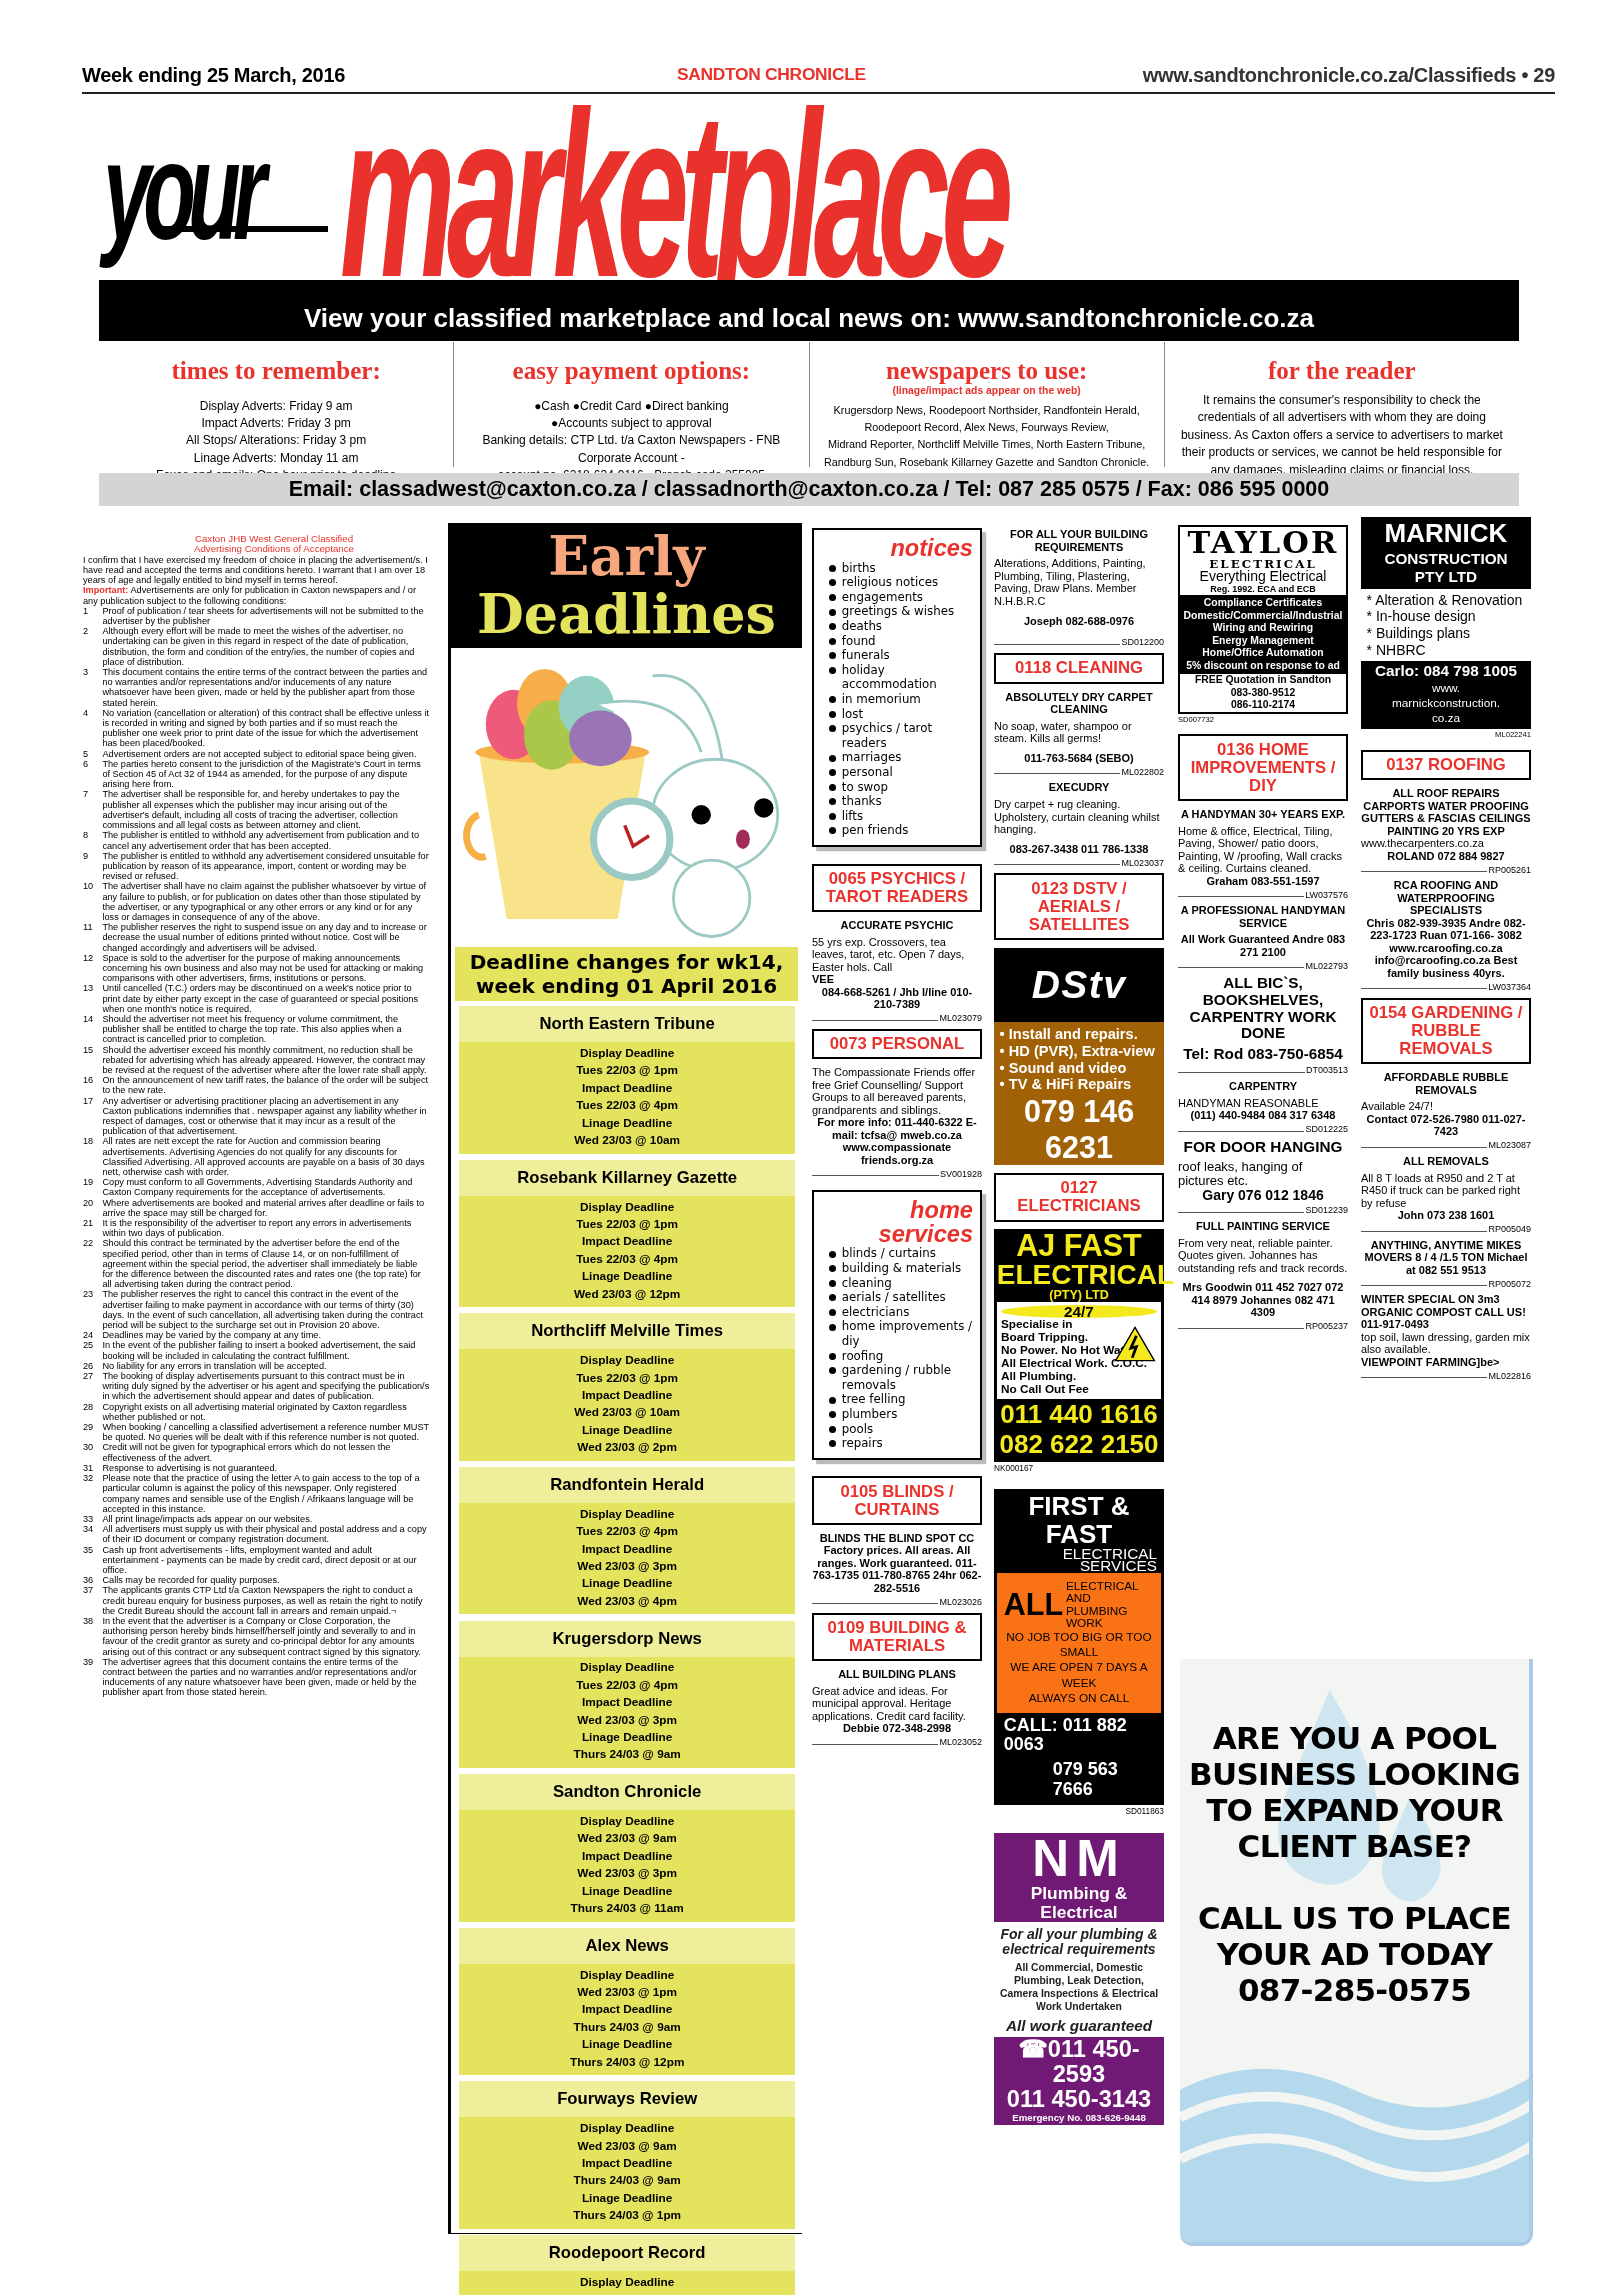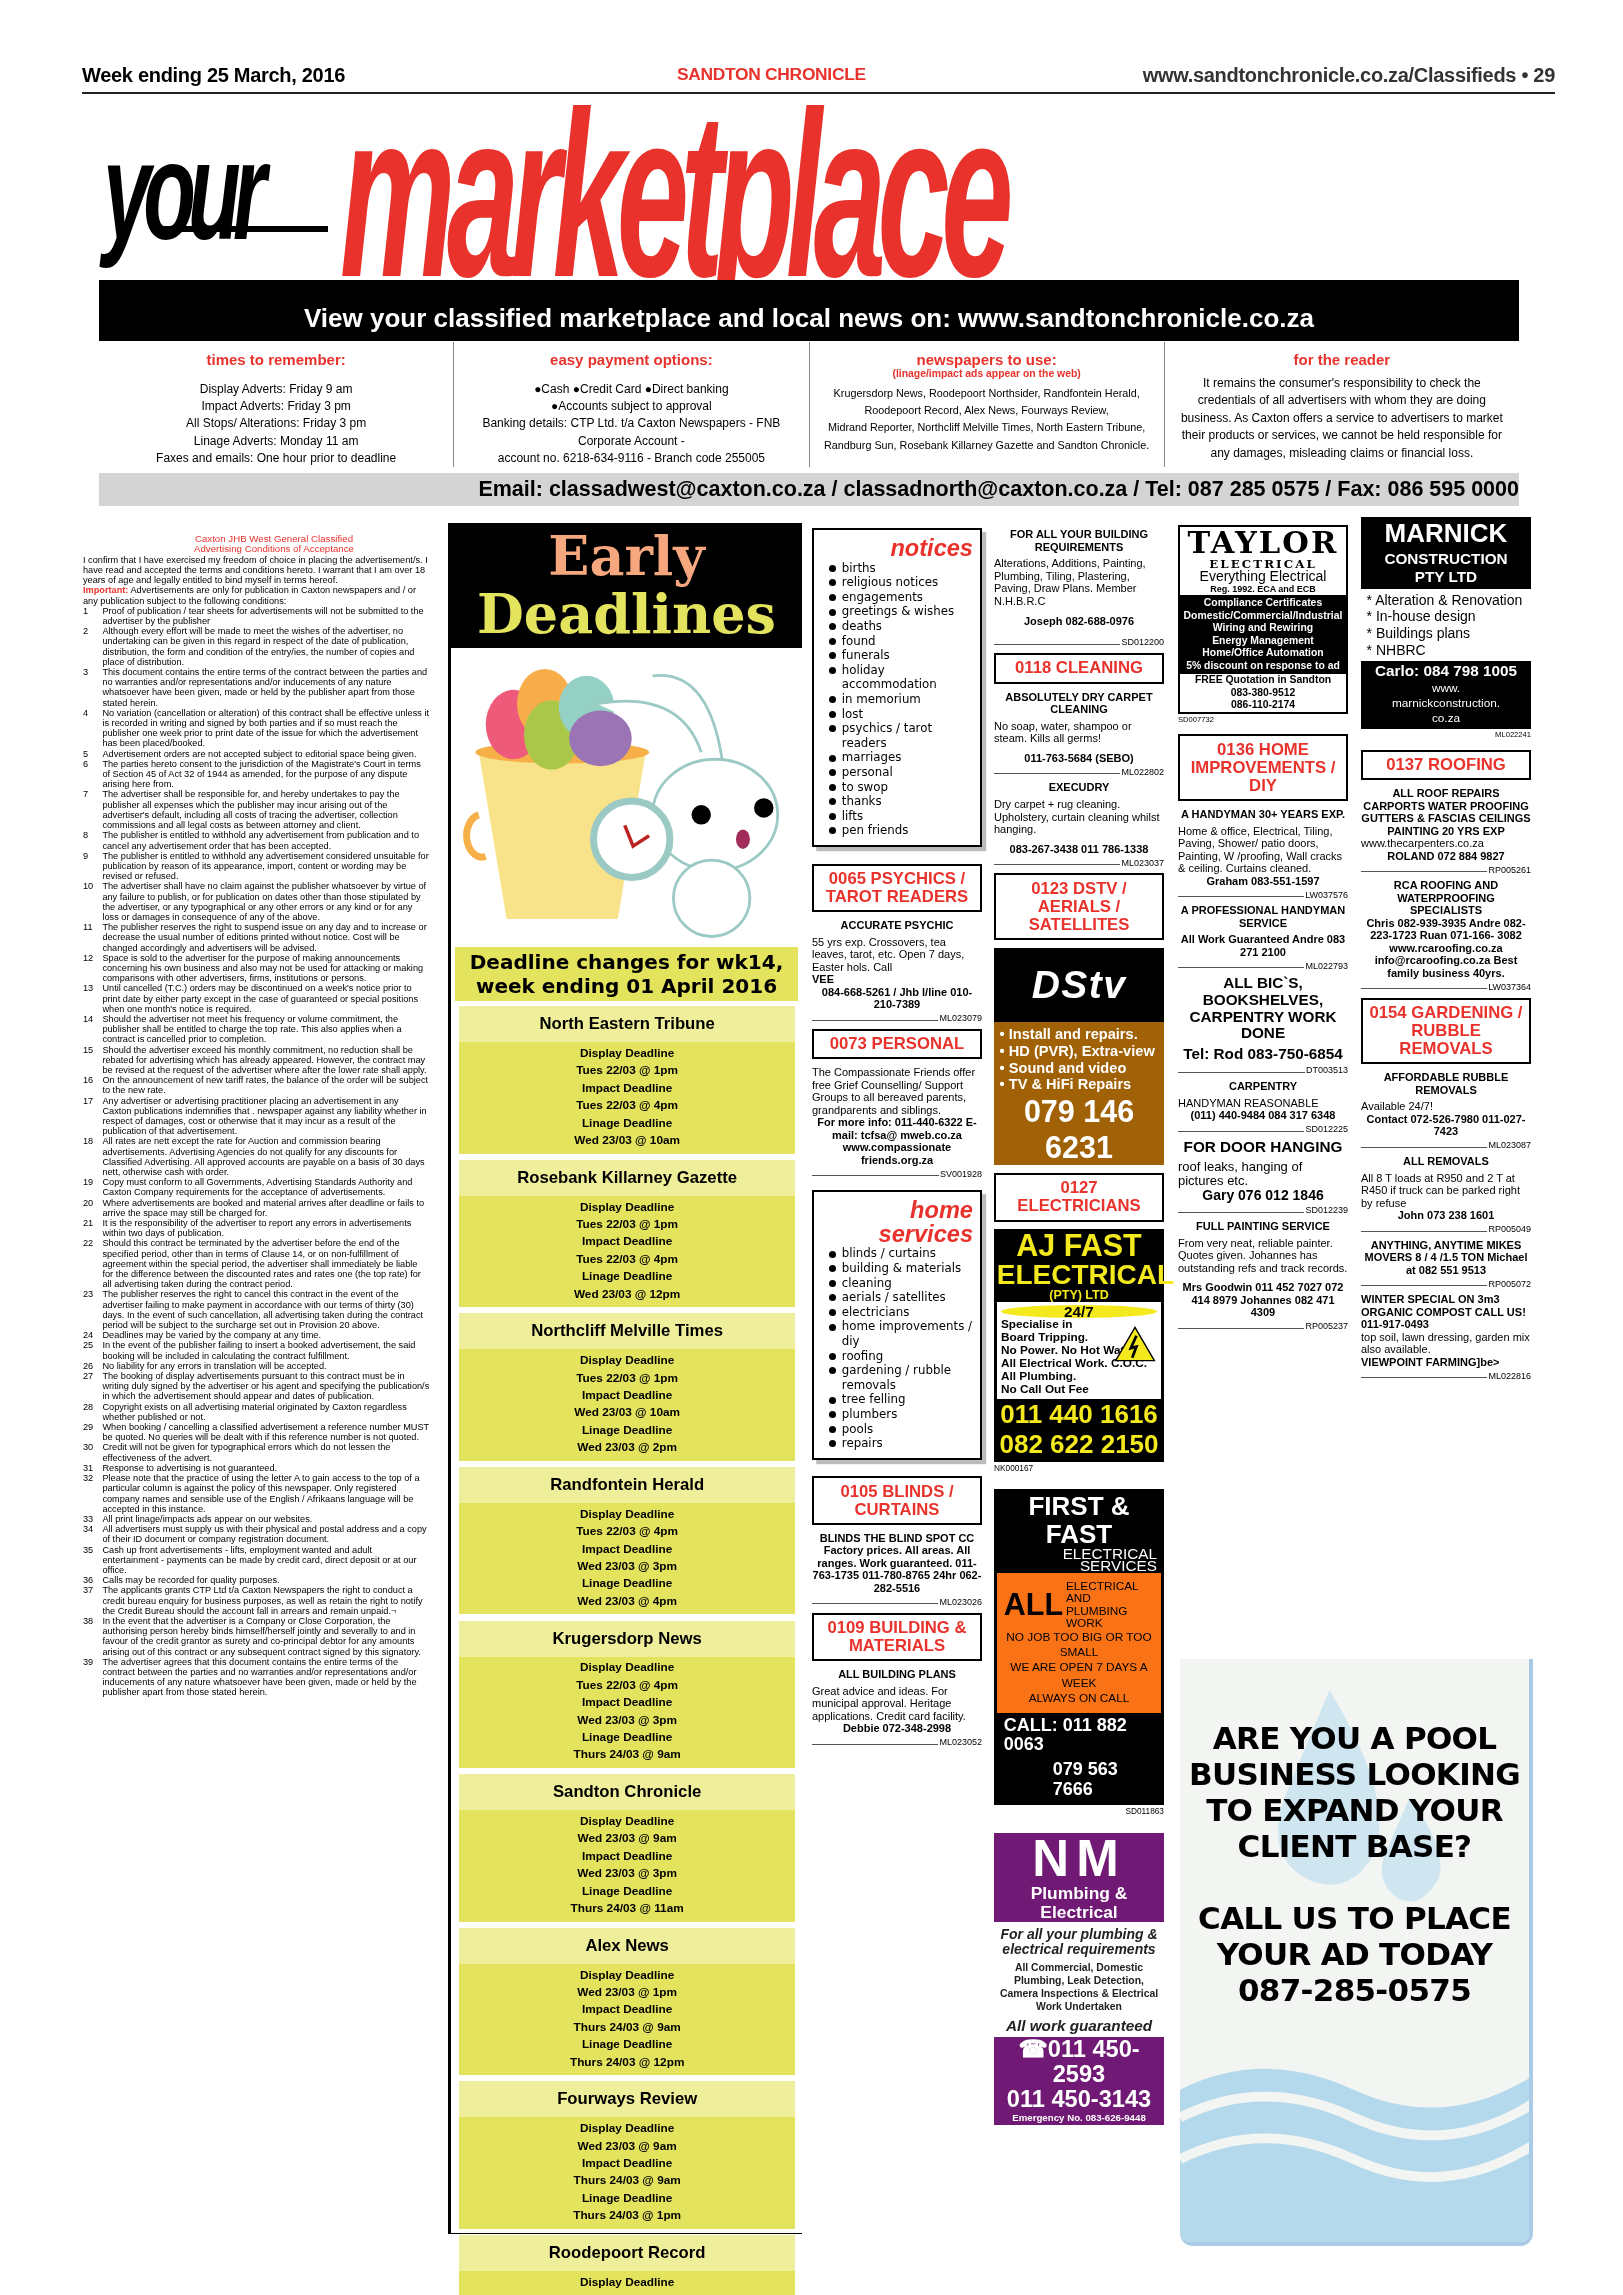--- a/index.html
+++ b/index.html
@@ -10,24 +10,24 @@
 .hdr-mid{left:677px;color:#e8322b;font-size:17.4px}
 .hdr-right{right:69px;color:#333}
 .hdr-rule{position:absolute;left:82px;right:69px;top:92px;height:2.1px;background:#222}
 .mast-your{position:absolute;left:103px;top:121px;font-size:139px;font-weight:bold;font-style:italic;letter-spacing:-12.5px;transform:scaleX(0.62);transform-origin:left;line-height:1}
 .mast-underline{position:absolute;left:151px;top:226px;width:177px;height:5.6px;background:#000}
 .mast-market{position:absolute;left:340px;top:76px;font-size:236px;font-weight:bold;font-style:italic;color:#e8322b;letter-spacing:-15.3px;transform:scaleX(0.55);transform-origin:left;line-height:1}
 .banner{position:absolute;left:99px;top:280px;width:1420px;height:61px;background:#000;color:#fff;font-size:26px;font-weight:bold;text-align:center;line-height:76px;overflow:hidden}
 .info-row{position:absolute;left:99px;top:342px;width:1420px;height:125px;display:flex}
 .info-col{flex:1;text-align:center;border-right:1.4px solid #888;padding:0 7px}
 .info-col:last-child{border-right:none}
-.info-title{color:#e8322b;font-weight:bold;font-size:15px;font-family:Liberation Sans, sans-serif;margin-top:9px}
+.info-title{color:#e8322b;font-weight:bold;font-size:25px;font-family:Liberation Serif, serif;margin-top:15px}
 .info-sub{color:#e8322b;font-weight:bold;font-size:10.4px}
 .info-line{font-size:12px;line-height:17.4px}
-.contact-bar{position:absolute;left:99px;top:473px;width:1420px;height:33px;background:#d4d4d4;text-align:right;font-weight:bold;font-size:21.5px;line-height:33px}
+.contact-bar{position:absolute;left:99px;top:473px;width:1420px;height:33px;background:#d4d4d4;text-align:center;font-weight:bold;font-size:21.5px;line-height:33px}
 
 .terms{position:absolute;left:83px;top:534px;width:347px;font-size:9.2px;line-height:10.2px}
 .terms-title{color:#e8322b;text-align:center;font-size:9.7px;line-height:10.4px;margin-left:35px}
 .terms p{margin:0}
 .term{display:flex}
 .term-num{width:19.4px;flex:none}
 .imp{color:#e8322b;font-weight:bold}
 
 .ed{position:absolute;left:448px;top:523px;width:354px;height:1711px;border-left:3.5px solid #000;border-bottom:1.4px solid #000}
 .ed-head{background:#000;height:125px;text-align:center;font-family:"DejaVu Serif",serif;font-weight:bold;line-height:58px;padding-top:4.2px}

